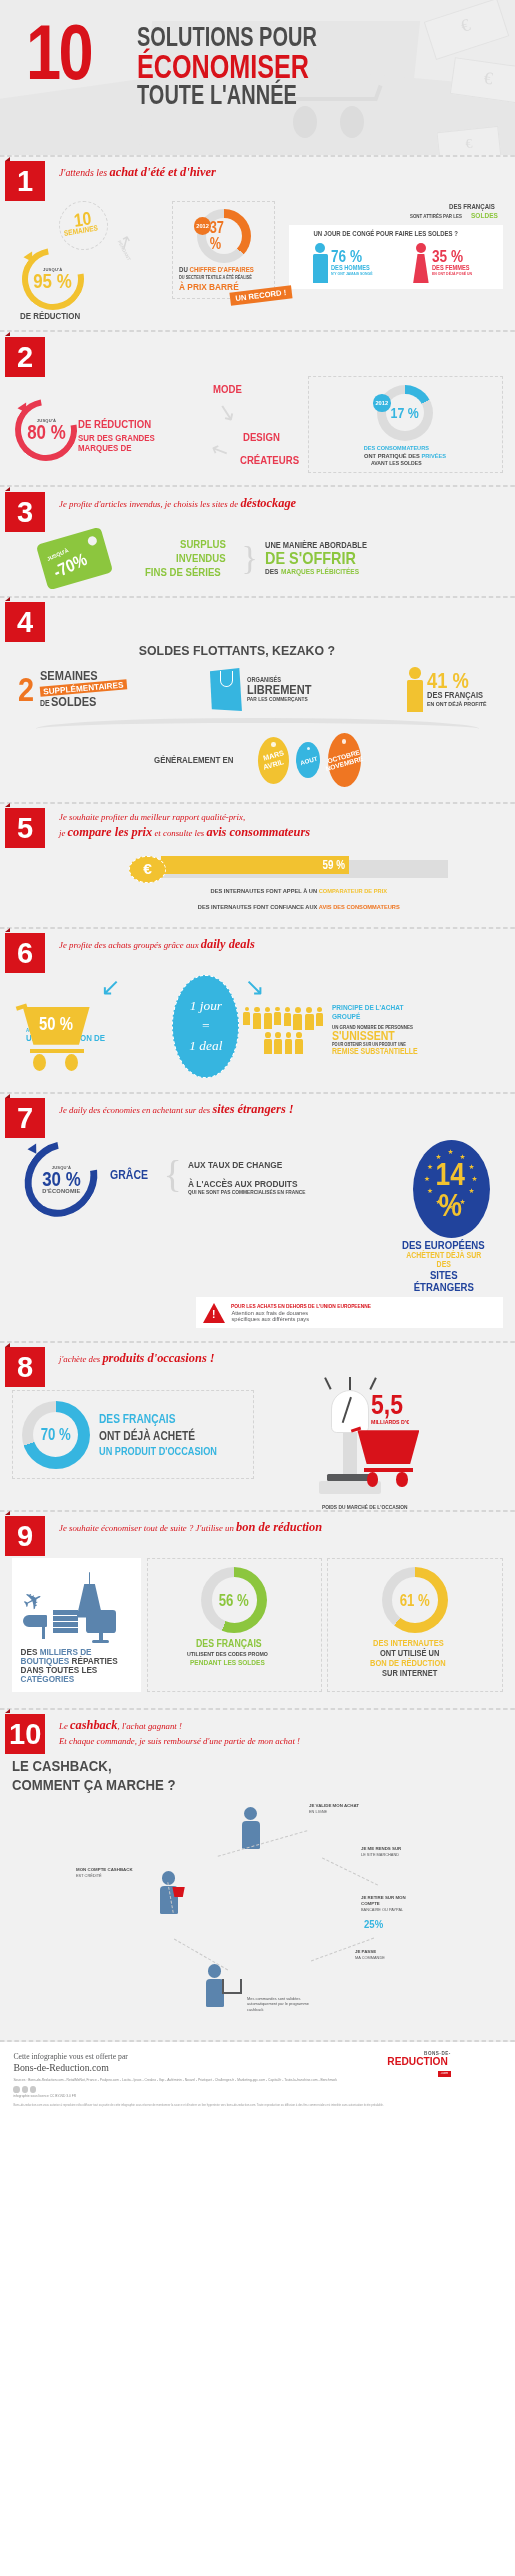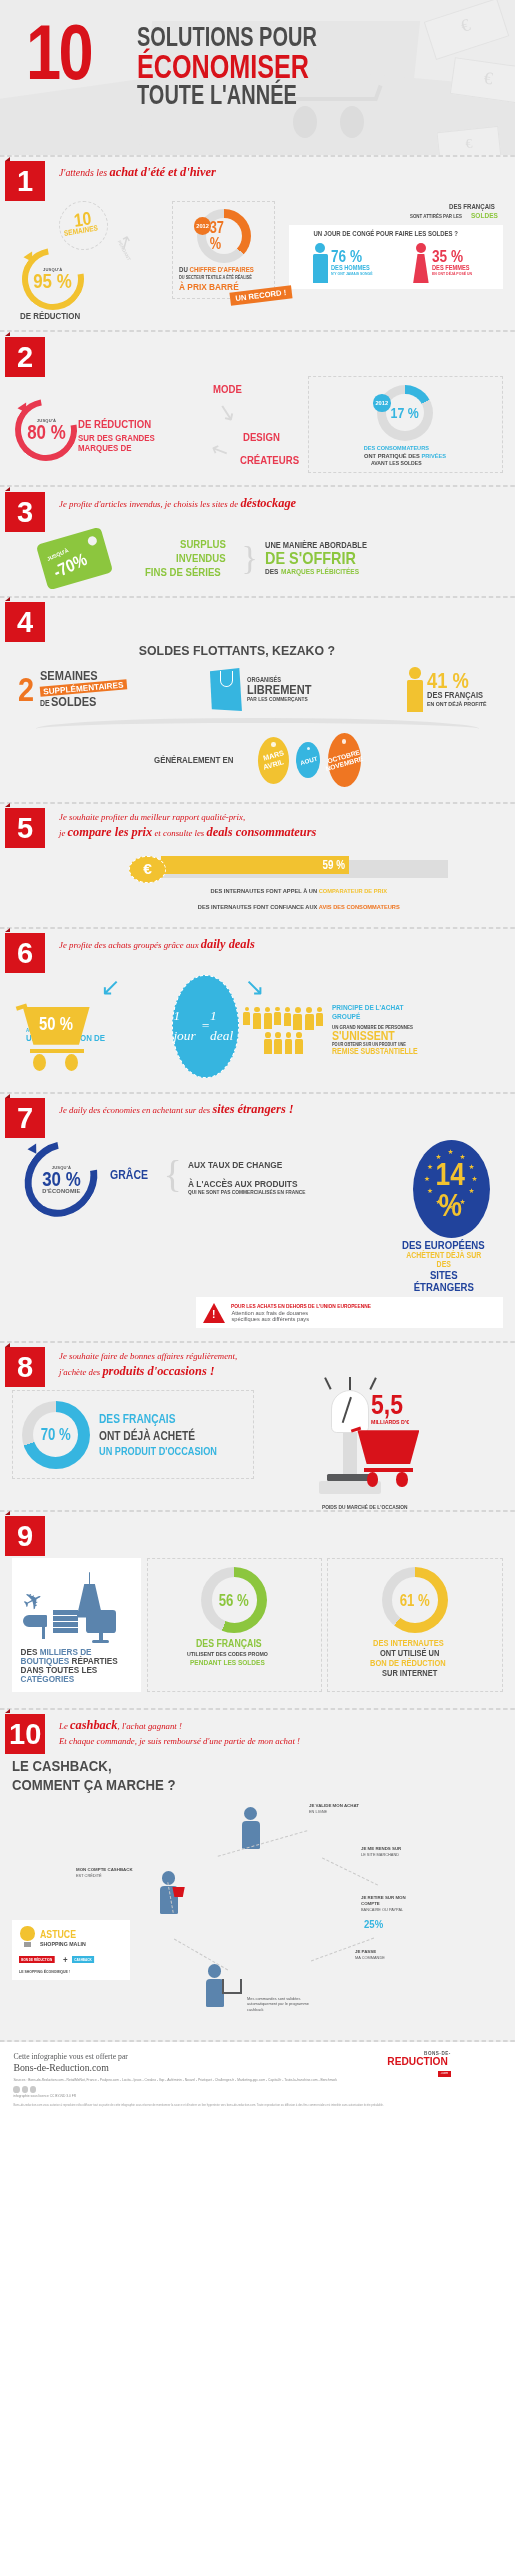--- a/index.html
+++ b/index.html
@@ -200,21 +200,21 @@
     display:inline-block; background:#ef7622; color:#fff; padding:2.1px 5.2px;
     font-weight:bold; font-family:"Liberation Sans Narrow","Liberation Sans",sans-serif;
     transform:rotate(-7deg); font-size:7.7px;
   }
 
   .whitecard { background:#fff; }
 
   
   .bigoval {
     width:67px; height:103px; border-radius:50%; background:#36b5e0;
-    border:1.5px dashed #fff; color:#fff; display:flex; flex-direction:row;
+    border:1.5px dashed #fff; color:#fff; display:flex; flex-direction:column;
     align-items:center; justify-content:center;
     font-family:"Liberation Serif",serif; font-style:italic; font-size:13.4px; line-height:1.5;
   }
   .cartshape { position:relative; width:77px; height:67px; }
   .cartshape .bowl {
     width:67px; height:38px; background:#f2c230;
     clip-path:polygon(0 0,100% 0,84% 100%,16% 100%);
   }
   .cartshape .bar { position:absolute; left:7.2px; top:42px; width:54px; height:4.1px; background:#f2c230; }
   .cartshape .wl,.cartshape .wr { position:absolute; top:47px; width:13.4px; height:17.5px; background:#f2c230; border-radius:50%; }
@@ -568,21 +568,21 @@
     </div>
   </div>
   <div class="dashline"></div>
 
   <div class="section">
     <div class="badge-row" style="height:49px;">
       <div class="badge">5</div>
       <div class="heading">
         <div class="sm">Je souhaite profiter du meilleur rapport qualité-prix,</div>
         <div>
-          <span class="sm">je </span><span class="hi">compare les prix</span><span class="sm"> et consulte les </span><span class="hi">deals consommateurs</span>
+          <span class="sm">je </span><span class="hi">compare les prix</span><span class="sm"> et consulte les </span><span class="hi">avis consommateurs</span>
         </div>
       </div>
     </div>
 
     <div style="padding:3.1px 67px 11.3px 129px;">
       <div class="barline">
         <div class="bartrack"></div>
         <div class="barfill" style="left:32px;width:59%;background:#f2c230;"></div>
         <div class="barval" style="left:calc(32px + 59% - 29px);">59 %</div>
         <div class="barico" style="background:#f2c230;">€</div>
@@ -756,21 +756,20 @@
         </div>
       </div>
     </div>
   </div>
   <div class="dashline"></div>
 
   <div class="section">
     <div class="badge-row" style="height:47px;">
       <div class="badge">8</div>
       <div class="heading">
-        <div class="sm">Je souhaite faire de bonnes affaires régulièrement,</div>
         <div>
           <span class="sm">j'achète des </span><span class="hi">produits d'occasions !</span>
         </div>
       </div>
     </div>
 
     <div class="row" style="padding:0 12.4px 9.3px;align-items:flex-start;">
       <div class="dash-box" style="width:242px;padding:9.3px 8.2px;display:flex;align-items:center;">
         <div class="donut" style="width:68px;height:68px;margin-right:9.3px;background:conic-gradient(#36b5e0 0 70%, #dcdcdc 70% 100%);">
           <div class="hole" style="inset:11.3px;">
@@ -810,20 +809,23 @@
         <div class="lbl dgrey s11" style="position:absolute;left:68px;top:114px;">POIDS DU MARCHÉ DE L'OCCASION</div>
       </div>
     </div>
     <div style="height:17.5px;"></div>
   </div>
   <div class="dashline"></div>
 
   <div class="section">
     <div class="badge-row">
       <div class="badge">9</div>
+      <div class="heading">
+        <span class="sm">Je souhaite économiser tout de suite ? J'utilise un </span><span class="hi">bon de réduction</span>
+      </div>
     </div>
 
     <div class="row" style="padding:2.1px 12.4px 11.3px;align-items:stretch;gap:5.2px;">
       <div class="icocard">
         <div class="icogrid">
           <div style="position:absolute;left:2.1px;top:20.6px;font-size:24px;color:#5b84ad;transform:rotate(-28deg);">✈</div>
           <div style="position:absolute;left:56px;top:6.2px;">
             <div style="width:1.5px;height:11.3px;background:#5b84ad;margin:0 auto;border-radius:1px;"></div>
             <div style="width:26px;height:34px;background:#5b84ad;clip-path:polygon(30% 0,70% 0,100% 100%,0 100%);"></div>
           </div>
@@ -937,38 +939,20 @@
       <div class="fnote" style="left:247px;top:202px;">
         <span>Mes commandes sont validées automatiquement par le programme cashback</span>
       </div>
 
       <div style="position:absolute;left:216px;top:49px;width:93px;height:1px;border-top:1px dashed #c9c9c9;transform:rotate(-16deg);"></div>
       <div style="position:absolute;left:319px;top:77px;width:62px;height:1px;border-top:1px dashed #c9c9c9;transform:rotate(26deg);"></div>
       <div style="position:absolute;left:309px;top:155px;width:67px;height:1px;border-top:1px dashed #c9c9c9;transform:rotate(-20deg);"></div>
       <div style="position:absolute;left:170px;top:160px;width:62px;height:1px;border-top:1px dashed #c9c9c9;transform:rotate(30deg);"></div>
       <div style="position:absolute;left:155px;top:103px;width:31px;height:1px;border-top:1px dashed #c9c9c9;transform:rotate(80deg);"></div>
 
-      <div class="astuce" style="position:absolute;left:12.4px;top:126px;">
-        <div class="row center" style="gap:4.1px;">
-          <div style="position:relative;width:17.5px;height:23px;">
-            <div style="width:14.4px;height:14.4px;background:#f2c230;border-radius:50%;margin:0 auto;"></div>
-            <div style="width:7.2px;height:5.2px;background:#9c9c9c;margin:1px auto 0;"></div>
-          </div>
-          <div>
-            <div class="lbl ylw" style="font-size:10.3px;">ASTUCE</div>
-            <div class="lbl dgrey s12">SHOPPING MALIN</div>
-          </div>
-        </div>
-        <div class="row center" style="gap:3.1px;margin-top:5.2px;">
-          <div style="background:#d8121a;color:#fff;font-size:3.6px;padding:1.5px 2.6px;" class="lbl">BON DE RÉDUCTION</div>
-          <div class="lbl dgrey" style="font-size:9.3px;">+</div>
-          <div style="background:#36b5e0;color:#fff;font-size:3.6px;padding:1.5px 2.6px;" class="lbl">CASHBACK</div>
-        </div>
-        <div class="lbl dgrey" style="font-size:4.1px;margin-top:4.1px;">LE SHOPPING ÉCONOMIQUE !</div>
-      </div>
     </div>
   </div>
 
   <div class="dashline"></div>
   <div class="footer">
     <div class="row" style="justify-content:flex-start;align-items:flex-start;">
       <div style="max-width:392px;">
         <div class="f1">Cette infographie vous est offerte par</div>
         <div class="f2">Bons-de-Reduction.com</div>
         <div class="src">

